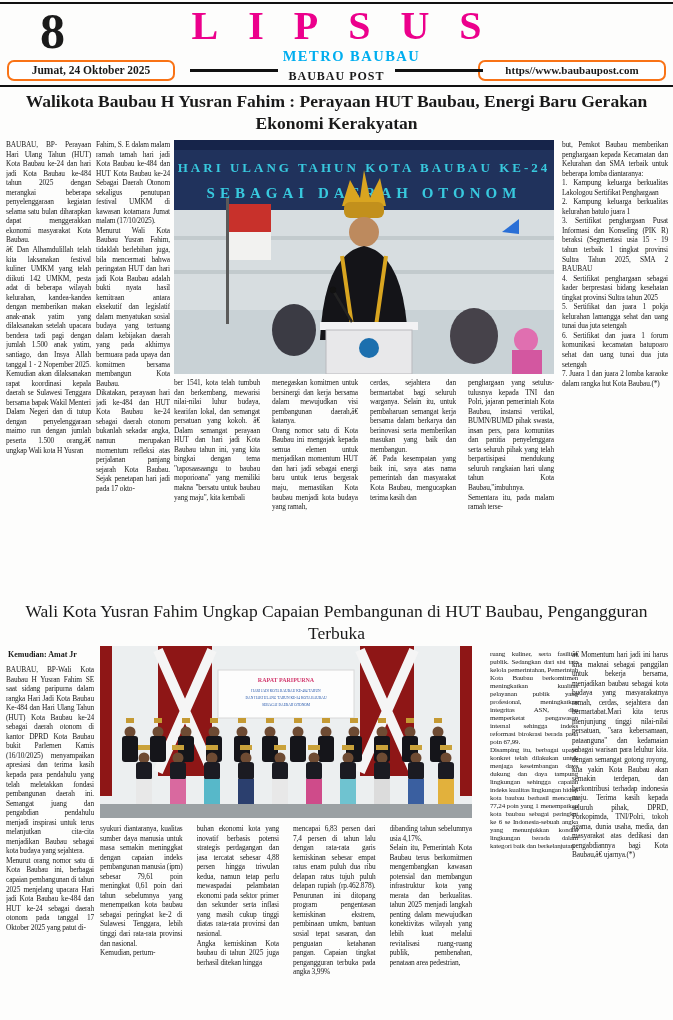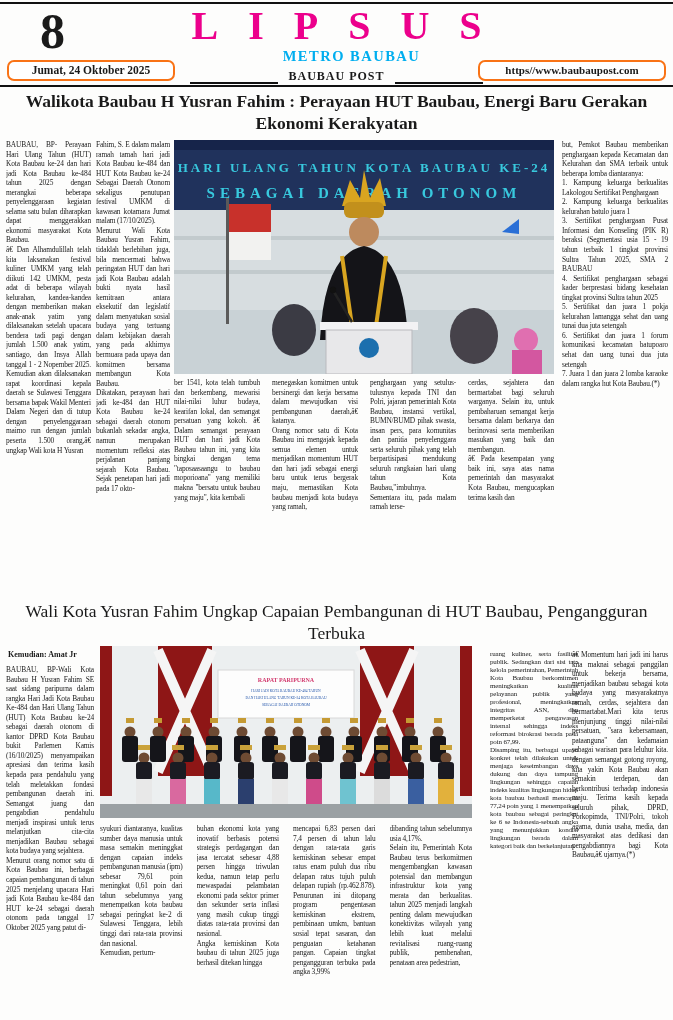--- a/index.html
+++ b/index.html
@@ -9,21 +9,21 @@
   }
   .abs{position:absolute;}
   .rule{background:#111;}
   
   .pagenum{left:40px;top:2px;font-size:50px;font-weight:bold;}
   .section{left:0;right:0;top:2px;text-align:center;font-size:40px;font-weight:bold;
            letter-spacing:30px;text-indent:30px;}
   .edition{left:0;right:0;top:48px;text-align:center;font-size:14.5px;font-weight:bold;letter-spacing:1.5px;}
   .hbox{top:60px;height:17px;border:2px solid #f97316;border-radius:7px;background:#fff;
         font-size:11.5px;font-weight:bold;text-align:center;line-height:17px;padding:0 8px;}
-  .mastrow{left:175px;width:323px;top:69px;display:flex;align-items:flex-end;justify-content:center;gap:10px;}
+  .mastrow{left:175px;width:323px;top:69px;display:flex;align-items:flex-start;justify-content:center;gap:10px;}
   .mastrow .bar{width:88px;height:2.5px;background:#111;}
   .mast{font-size:12px;font-weight:bold;letter-spacing:1px;white-space:nowrap;}
   
   .hl1{left:8px;width:657px;top:91px;text-align:center;font-size:17.5px;font-weight:bold;line-height:21.5px;}
   .hl2{left:6px;width:661px;top:600px;text-align:center;font-size:17.5px;font-weight:normal;line-height:22px;}
   .byline{left:8px;top:650px;font-size:8px;font-weight:bold;}
   .col{font-size:7.4px;line-height:9.55px;text-align:justify;white-space:pre-line;
        overflow:hidden;letter-spacing:-0.15px;}
   .tight{font-size:7px;line-height:8px;}
   figure{margin:0;}
@@ -81,24 +81,24 @@
     <circle cx="195" cy="208" r="10" fill="#1c6fae"></circle>
     <line x1="160" y1="152" x2="178" y2="182" stroke="#222" stroke-width="2.5"></line>
     <circle cx="159" cy="150" r="3.2" fill="#111"></circle>
   </svg>
 </figure>
 
 <div class="abs" style="left:174px;top:378px;width:380px;height:221px;display:grid;grid-template-columns:repeat(4,1fr);column-gap:12px;">
   <div class="col" style="height:221px;">ber 1541, kota telah tumbuh dan berkembang, mewarisi nilai-nilai luhur budaya, kearifan lokal, dan semangat persatuan yang kokoh. â€ Dalam semangat perayaan HUT dan hari jadi Kota Baubau tahun ini, yang kita bingkai dengan tema "taposaasaangu to baubau moporioana" yang memiliki makna "bersatu untuk baubau yang maju", kita kembali</div>
   <div class="col" style="height:221px;">menegaskan komitmen untuk bersinergi dan kerja bersama dalam mewujudkan visi pembangunan daerah,â€ katanya.
 Orang nomor satu di Kota Baubau ini mengajak kepada semua elemen untuk menjadikan momentum HUT dan hari jadi sebagai energi baru untuk terus bergerak maju, memastikan Kota baubau menjadi kota budaya yang ramah,</div>
+  <div class="col" style="height:221px;">cerdas, sejahtera dan bermartabat bagi seluruh warganya. Selain itu, untuk pembaharuan semangat kerja bersama dalam berkarya dan berinovasi serta memberikan masukan yang baik dan membangun.
+â€ Pada kesempatan yang baik ini, saya atas nama pemerintah dan masyarakat Kota Baubau, mengucapkan terima kasih dan</div>
   <div class="col" style="height:221px;">penghargaan yang setulus-tulusnya kepada TNI dan Polri, jajaran pemerintah Kota Baubau, instansi vertikal, BUMN/BUMD pihak swasta, insan pers, para komunitas dan panitia penyelenggara serta seluruh pihak yang telah berpartisipasi mendukung seluruh rangkaian hari ulang tahun Kota Baubau,"imbuhnya.
 Sementara itu, pada malam ramah terse-</div>
-  <div class="col" style="height:221px;">cerdas, sejahtera dan bermartabat bagi seluruh warganya. Selain itu, untuk pembaharuan semangat kerja bersama dalam berkarya dan berinovasi serta memberikan masukan yang baik dan membangun.
-â€ Pada kesempatan yang baik ini, saya atas nama pemerintah dan masyarakat Kota Baubau, mengucapkan terima kasih dan</div>
 </div>
 
 <div class="abs col" style="left:562px;top:140px;width:106px;height:460px;">but, Pemkot Baubau memberikan penghargaan kepada Kecamatan dan Kelurahan dan SMA terbaik untuk beberapa lomba diantaranya:
 1. Kampung keluarga berkualitas Lakologou Sertifikat Penghargaan
 2. Kampung keluarga berkualitas kelurahan batulo juara 1
 3. Sertifikat penghargaan Pusat Informasi dan Konseling (PIK R) beraksi (Segmentasi usia 15 - 19 tahun terbaik 1 tingkat provinsi Sultra Tahun 2025, SMA 2 BAUBAU
 4. Sertifikat penghargaan sebagai kader berprestasi bidang kesehatan tingkat provinsi Sultra tahun 2025
 5. Sertifikat dan juara 1 pokja kelurahan lamangga sehat dan uang tunai dua juta setengah
 6. Sertifikat dan juara 1 forum komunikasi kecamatan batupoaro sehat dan uang tunai dua juta setengah
 7. Juara 1 dan juara 2 lomba karaoke dalam rangka hut Kota Baubau.(*)</div>

